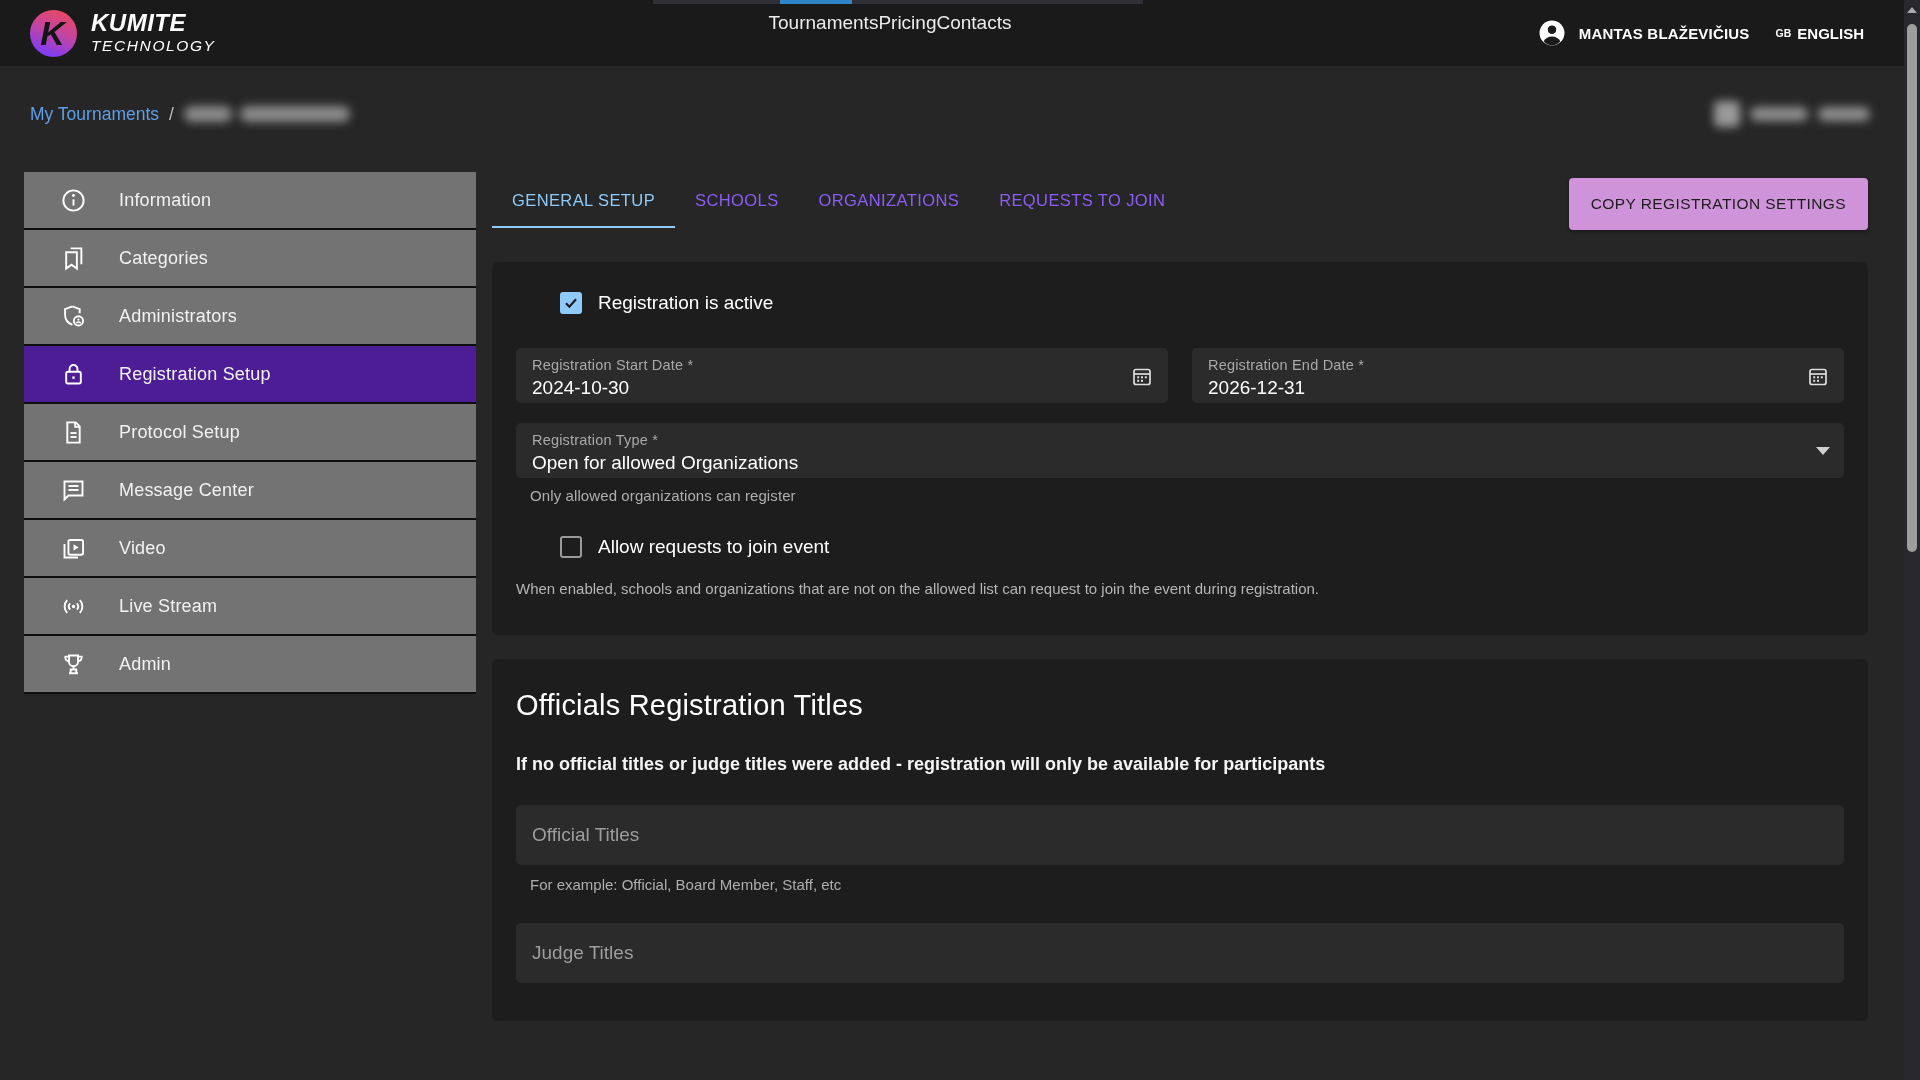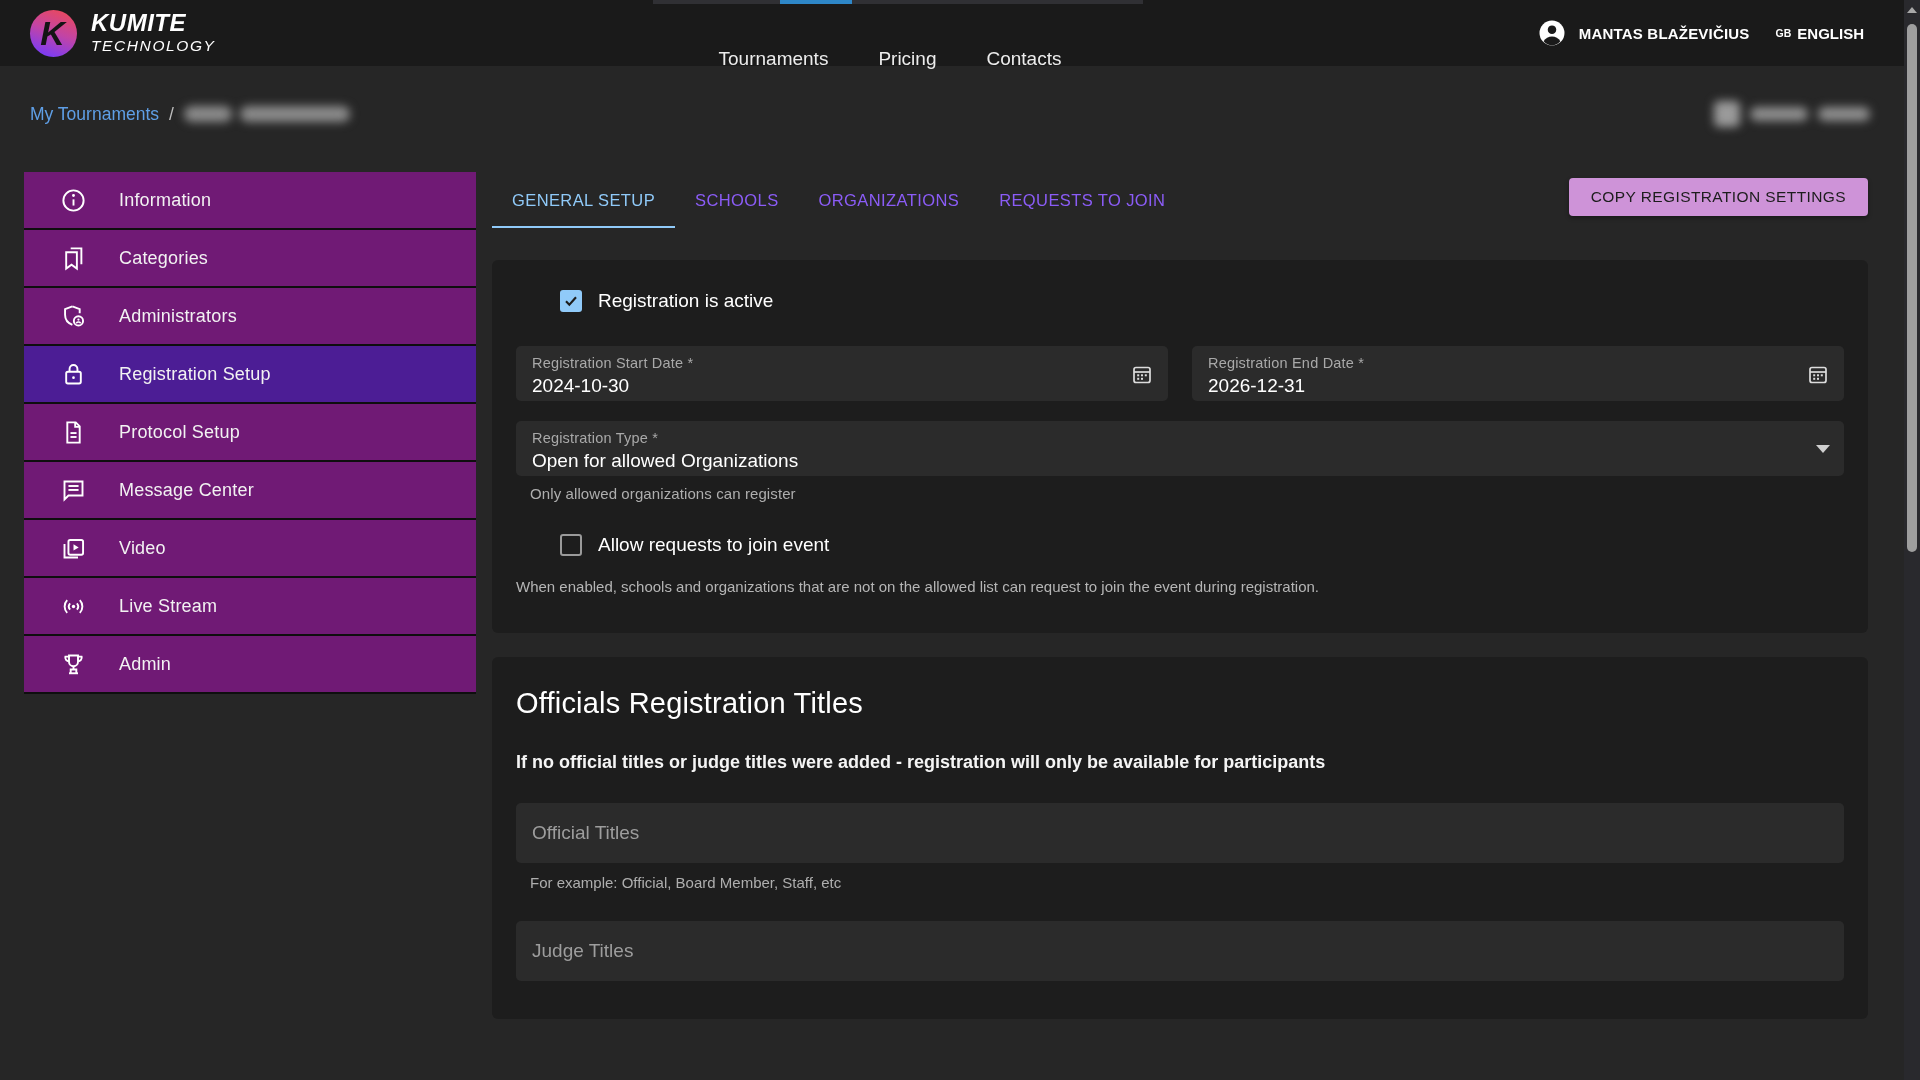--- a/index.html
+++ b/index.html
@@ -24,21 +24,21 @@
   .logo-circle {
     width: 47px; height: 47px; border-radius: 50%;
     background: linear-gradient(200deg, #e9495e 8%, #c244a5 48%, #7e3cf2 88%);
     display: flex; align-items: center; justify-content: center;
   }
   .logo-k { font-size: 34px; font-weight: 900; font-style: italic; color: #141414; line-height: 1; transform: translateX(-1px); }
   .brand-text { margin-left: 14px; color: #fff; }
   .brand-name { font-size: 24px; font-weight: 800; font-style: italic; letter-spacing: .5px; line-height: 1; }
   .brand-sub { font-size: 15.5px; font-weight: 300; font-style: italic; letter-spacing: 1.6px; margin-top: 2px; }
 
-  nav { position: absolute; left: calc(50% - 70px); transform: translateX(-50%); top: 4px; height: 100%; display: flex; align-items: flex-end; gap: 50px; }
+  nav { position: absolute; left: calc(50% - 70px); transform: translateX(-50%); top: 12px; height: 100%; display: flex; align-items: flex-start; }
   .nav-item { color: #ececec; font-size: 19px; cursor: pointer; }
 
   .user-area { margin-left: auto; display: flex; align-items: center; gap: 12px; }
   .user-name { color: #fff; font-size: 15px; font-weight: 700; letter-spacing: .2px; }
   .lang { display: flex; align-items: center; gap: 6px; margin-left: 14px; cursor: pointer; }
   .lang-code { color: #fff; font-size: 10.5px; font-weight: 700; }
   .lang-name { color: #fff; font-size: 15px; font-weight: 700; }
 
   
   .breadcrumb-row { display: flex; align-items: center; margin: 34px 50px 0 30px; height: 28px; }
@@ -53,39 +53,39 @@
   .date-badge .cal-blob { width: 26px; height: 26px; border-radius: 5px; background: #9a9a9a; }
   .date-badge .txt-blob { width: 58px; height: 14px; border-radius: 7px; background: #8f8f8f; }
   .date-badge .txt-blob2 { width: 52px; height: 14px; border-radius: 7px; background: #8f8f8f; }
 
   
   .content-row { display: flex; margin: 44px 52px 0 24px; align-items: flex-start; }
 
   
   .sidebar { width: 452px; flex-shrink: 0; }
   .side-item {
-    height: 58px; background: #701a75; border-bottom: 2px solid #0e0e0e;
+    height: 58px; background: #737373; border-bottom: 2px solid #0e0e0e;
     display: flex; align-items: center; padding-left: 36px; cursor: pointer;
   }
   .side-item.selected { background: #4c1d95; }
   .side-icon { width: 27px; height: 27px; flex-shrink: 0; display: flex; align-items: center; justify-content: center; }
   .side-label { color: #f2f2f2; font-size: 18px; margin-left: 32px; letter-spacing: .2px; }
 
   
   main { flex: 1; min-width: 0; margin-left: 16px; }
 
   .tabs-row { display: flex; align-items: flex-start; position: relative; }
   .tab {
     padding: 19px 20px 16px; font-size: 16.5px; font-weight: 500; letter-spacing: .4px;
     color: #8b5cf6; border-bottom: 2px solid transparent; cursor: pointer; white-space: nowrap;
   }
   .tab.active { color: #90caf9; border-bottom-color: #90caf9; }
   .copy-btn {
     margin-left: auto; margin-top: 6px; background: #ce93d8; color: #1d1d1d;
-    border: none; border-radius: 4px; padding: 10px 22px; font-size: 15.5px; font-weight: 500;
+    border: none; border-radius: 4px; padding: 17px 22px; font-size: 15.5px; font-weight: 500;
     letter-spacing: .4px; cursor: pointer; font-family: "Liberation Sans", sans-serif;
     box-shadow: 0 2px 4px rgba(0,0,0,.35);
   }
 
   .card { background: #1d1d1d; border-radius: 6px; padding: 30px 24px 38px; margin-top: 32px; }
   .card + .card { margin-top: 24px; }
 
   .check-row { display: flex; align-items: center; gap: 16px; padding-left: 44px; }
   .checkbox { width: 22px; height: 22px; border-radius: 3px; flex-shrink: 0; cursor: pointer; }
   .checkbox.checked { background: #90caf9; display: flex; align-items: center; justify-content: center; }

